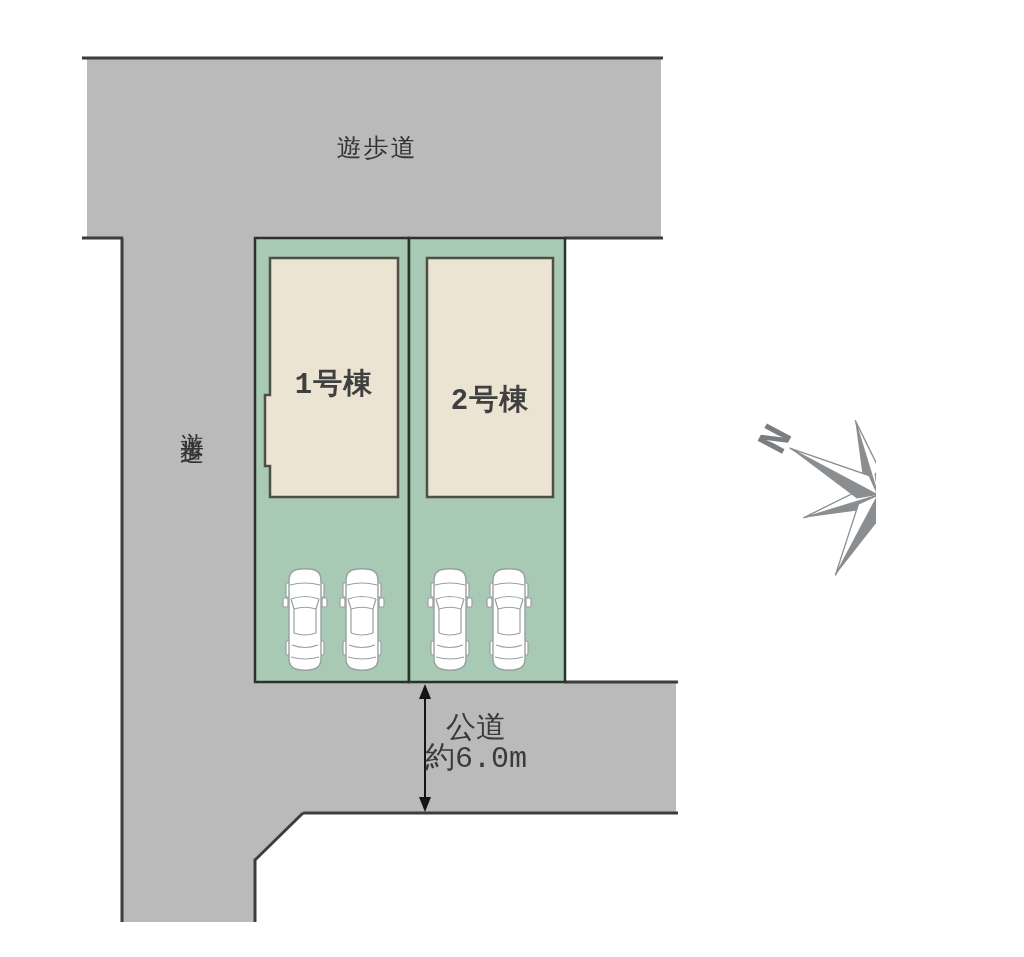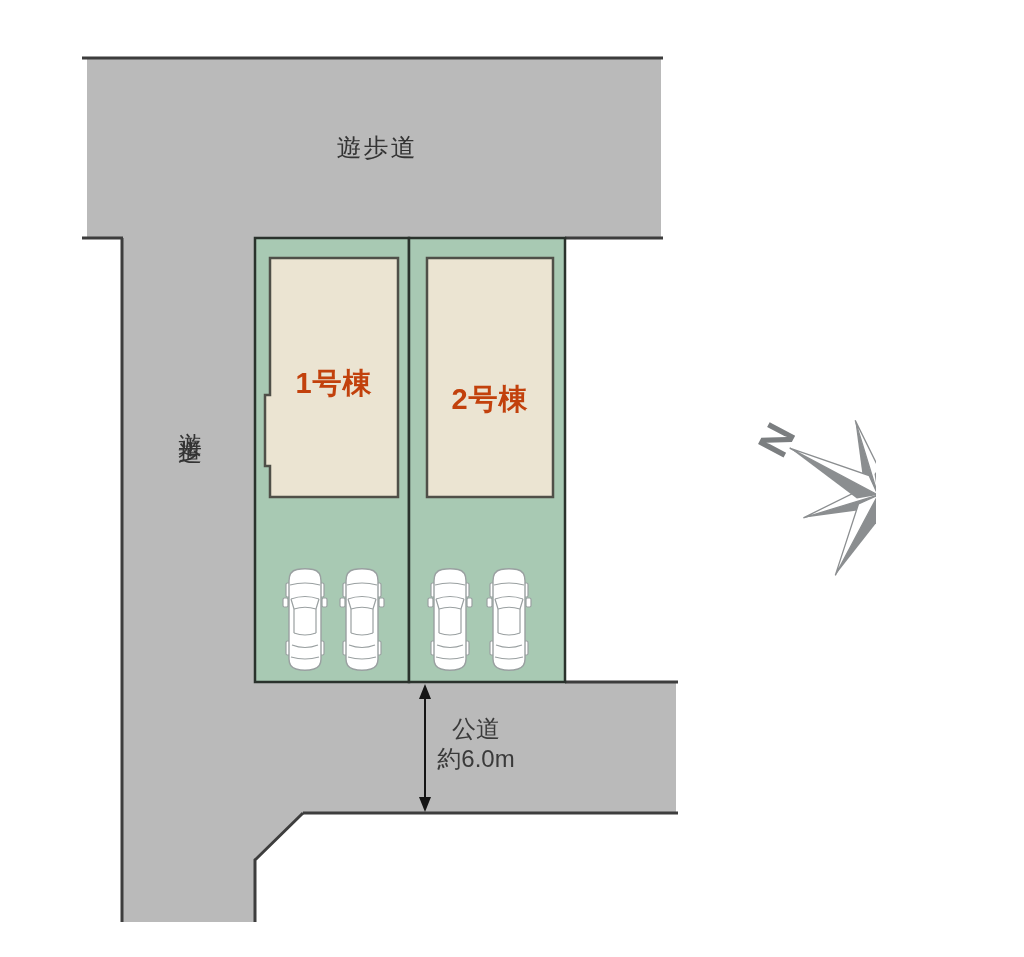--- a/index.html
+++ b/index.html
@@ -1,30 +1,30 @@
 <!DOCTYPE html>
 <html><head>
 <meta charset="utf-8">
 <style>
   html,body{margin:0;padding:0;background:#ffffff;}
   #stage{
     position:relative;width:876px;height:957px;background:#ffffff;overflow:hidden;
-    font-family:Liberation Sans, sans-serif;color:#333;
+    font-family:Liberation Mono, monospace;color:#333;
   }
   #plan-svg{position:absolute;left:0;top:0;}
   .lbl{position:absolute;color:#343434;}
   .lbl-promenade-top{left:297px;top:131px;width:160px;text-align:center;
     font-size:25px;letter-spacing:2px;}
   .lbl-promenade-left{left:174px;top:414px;width:32px;height:100px;
     font-size:24px;writing-mode:vertical-rl;text-orientation:upright;letter-spacing:4px;}
   .lbl-building{position:absolute;text-align:center;font-size:29px;font-weight:bold;
-    color:#c2410c;letter-spacing:1px;}
+    color:#404040;letter-spacing:1px;}
   .lbl-b1{left:270px;top:364px;width:128px;}
   .lbl-b2{left:427px;top:380px;width:126px;}
-  .lbl-road{left:420px;top:714px;width:112px;text-align:center;font-size:24px;
+  .lbl-road{left:420px;top:714px;width:112px;text-align:center;font-size:30px;
     line-height:30px;color:#3a3a3a;}
   .lbl-north{left:753px;top:416px;width:48px;height:48px;text-align:center;
     font-size:42px;font-weight:bold;color:#7b7e80;
     transform:rotate(-62deg);transform-origin:50% 50%;line-height:48px;}
   .road-line{stroke:#3d3d3d;stroke-width:3;fill:none;}
   .lot{stroke:#2a322c;stroke-width:2.5;}
   .bldg{stroke:#4f4f48;stroke-width:2.5;}
   .car-body{fill:#ffffff;stroke:#9aa0a1;stroke-width:1.4;}
   .car-line{fill:none;stroke:#9aa0a1;stroke-width:1.2;}
   .car-line-f{fill:#ffffff;stroke:#9aa0a1;stroke-width:1.2;}

